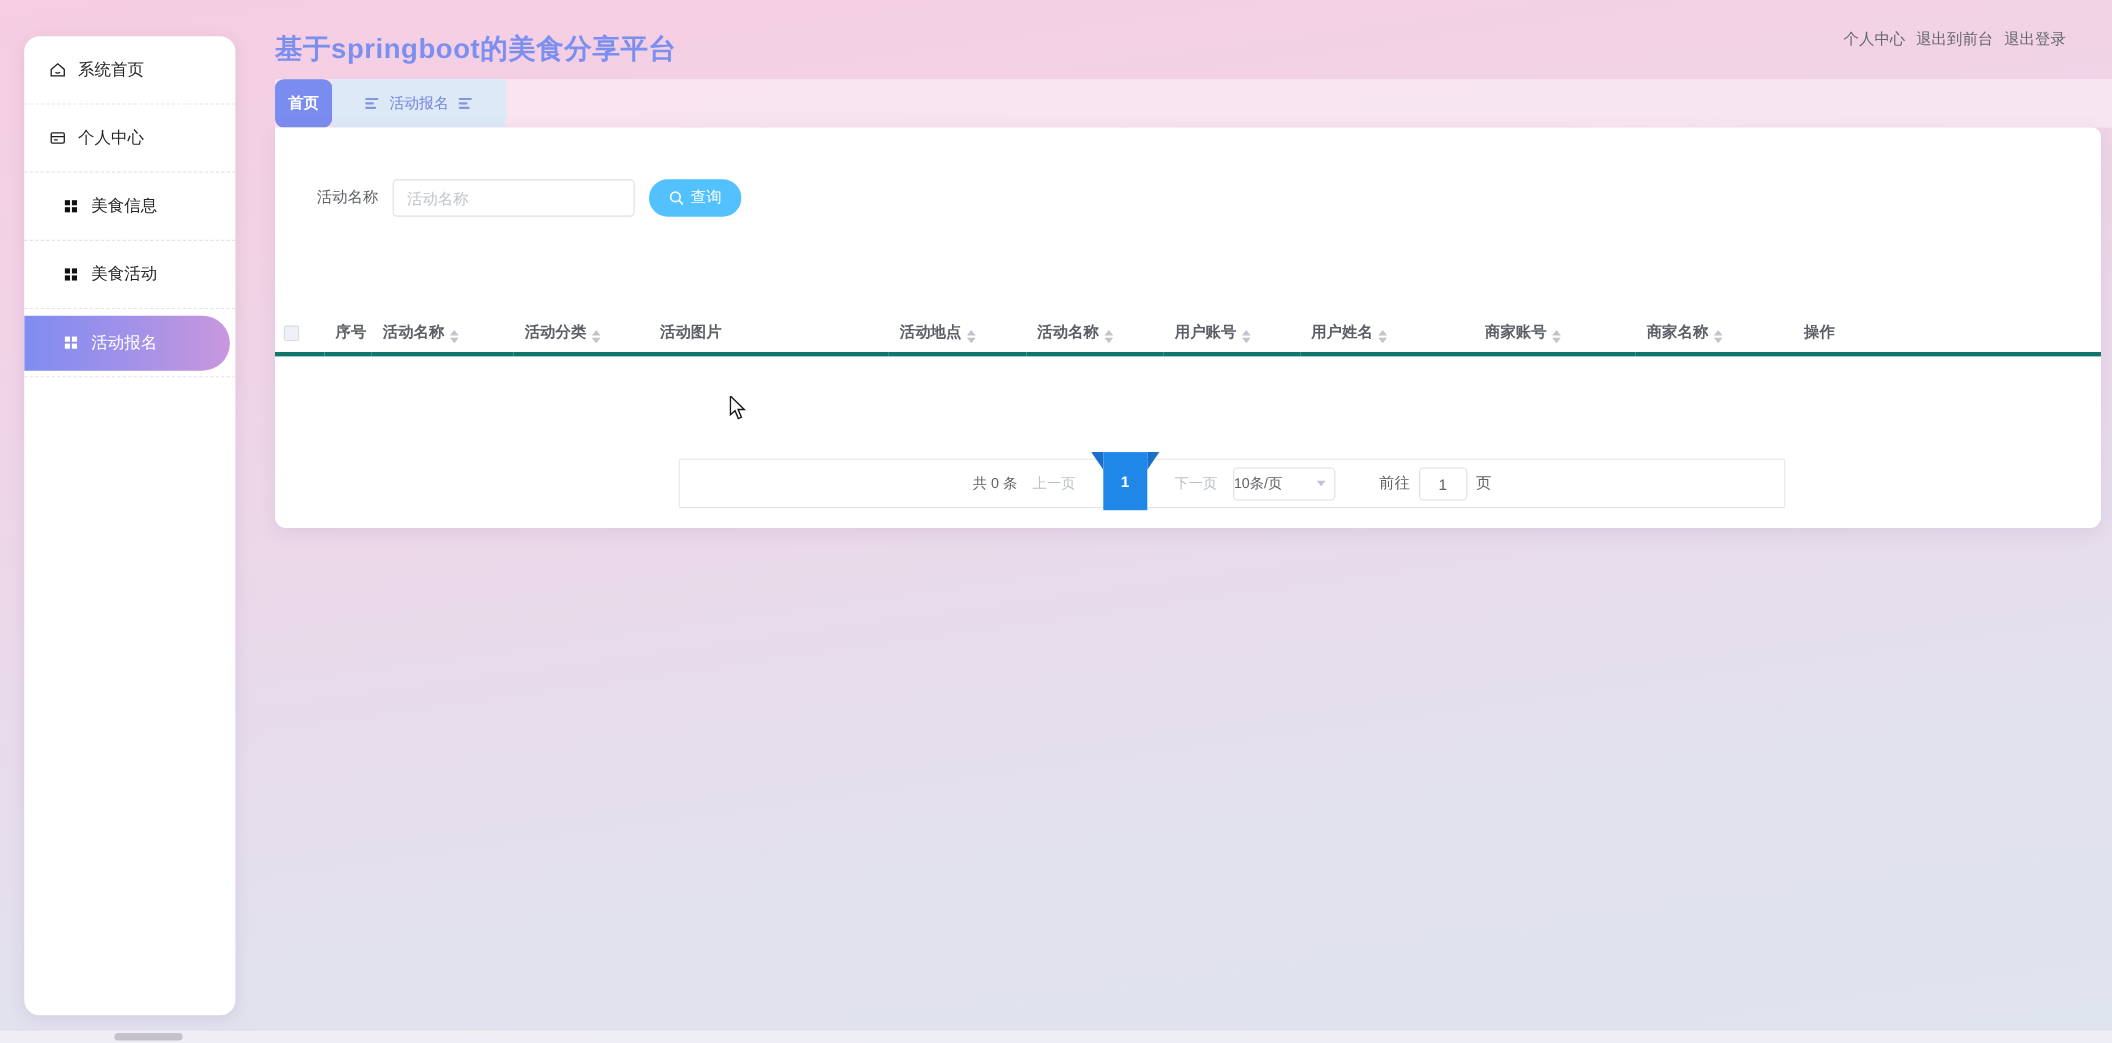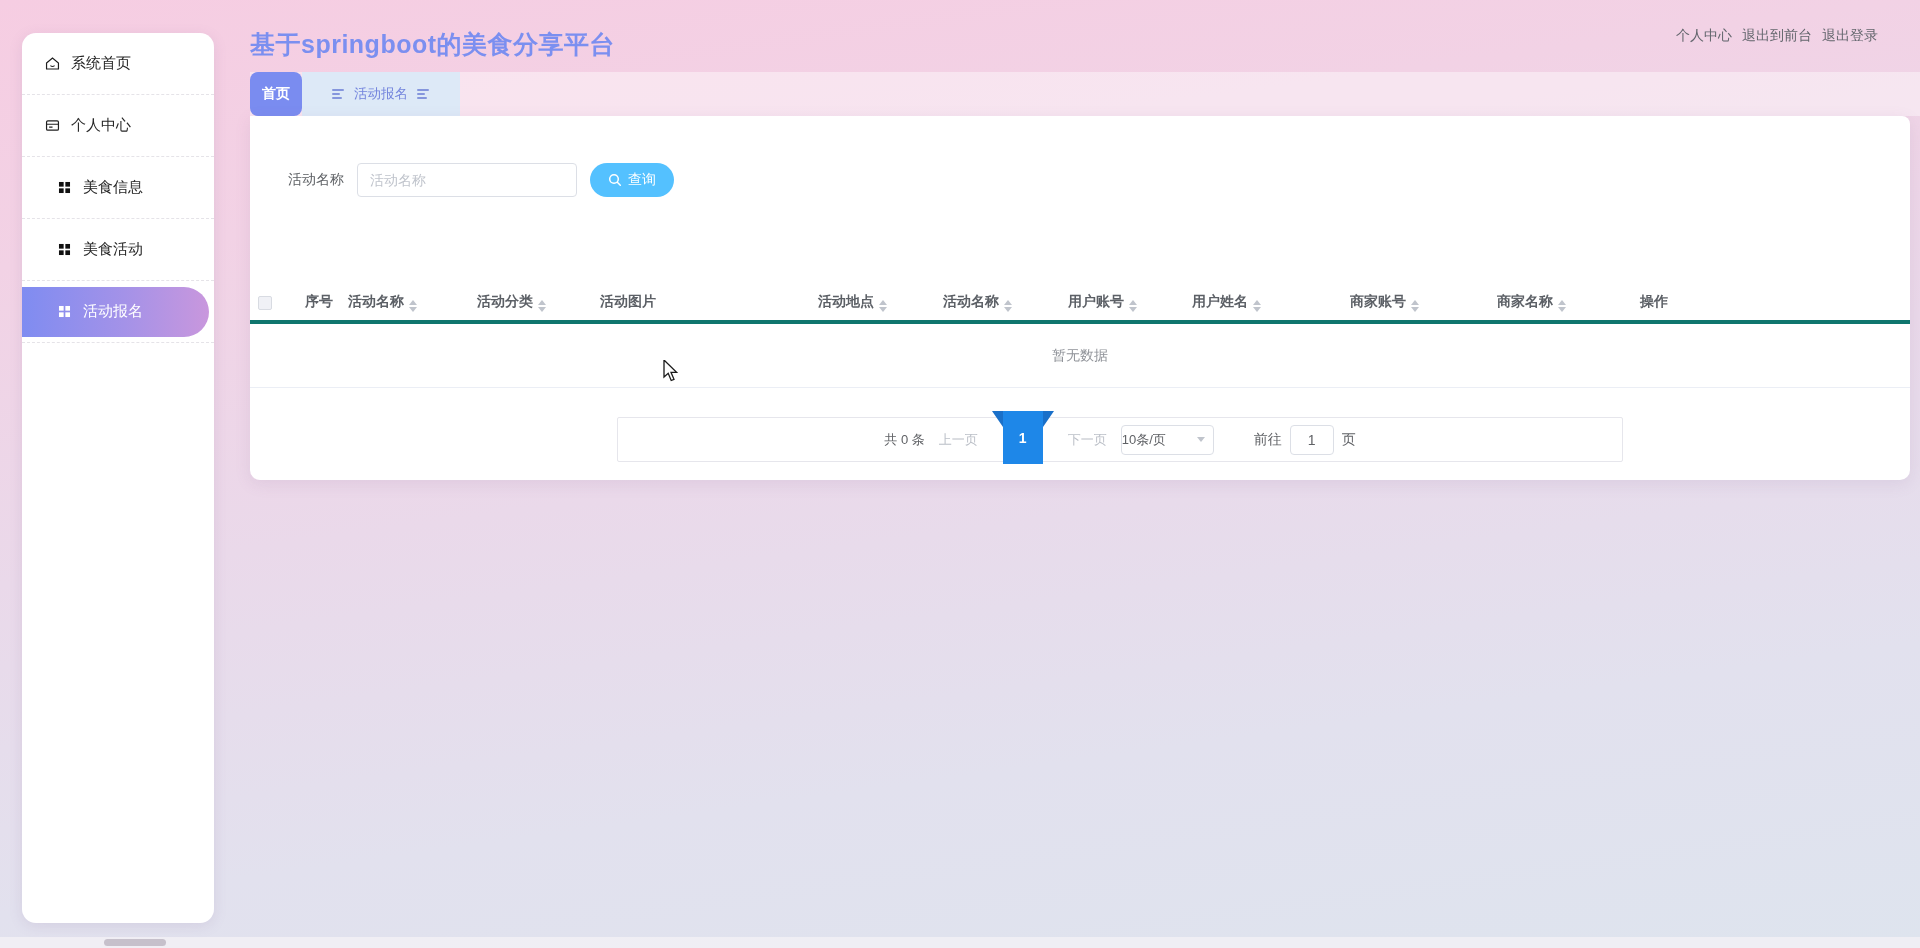--- a/index.html
+++ b/index.html
@@ -296,21 +296,20 @@
             </span></th>
         <th><span>商家名称</span><span class="carets">
               <i class="up"></i>
               <i class="down"></i>
             </span></th>
         <th><span>操作</span></th>
       </tr>
     </thead>
   </table>
 
-  <div class="empty-row">暂无数据</div>
 
   <div class="pager">
     <span>共 0 条</span>
     <span class="disabled">上一页</span>
     <span class="ribbon">
       <svg width="62" height="53" viewBox="0 0 62 53">
         <polygon points="0,0 11,0 11,16" fill="#1a70c9"></polygon>
         <polygon points="62,0 51,0 51,16" fill="#1a70c9"></polygon>
         <rect x="11" y="0" width="40" height="53" fill="#1e87e8"></rect>
       </svg>

